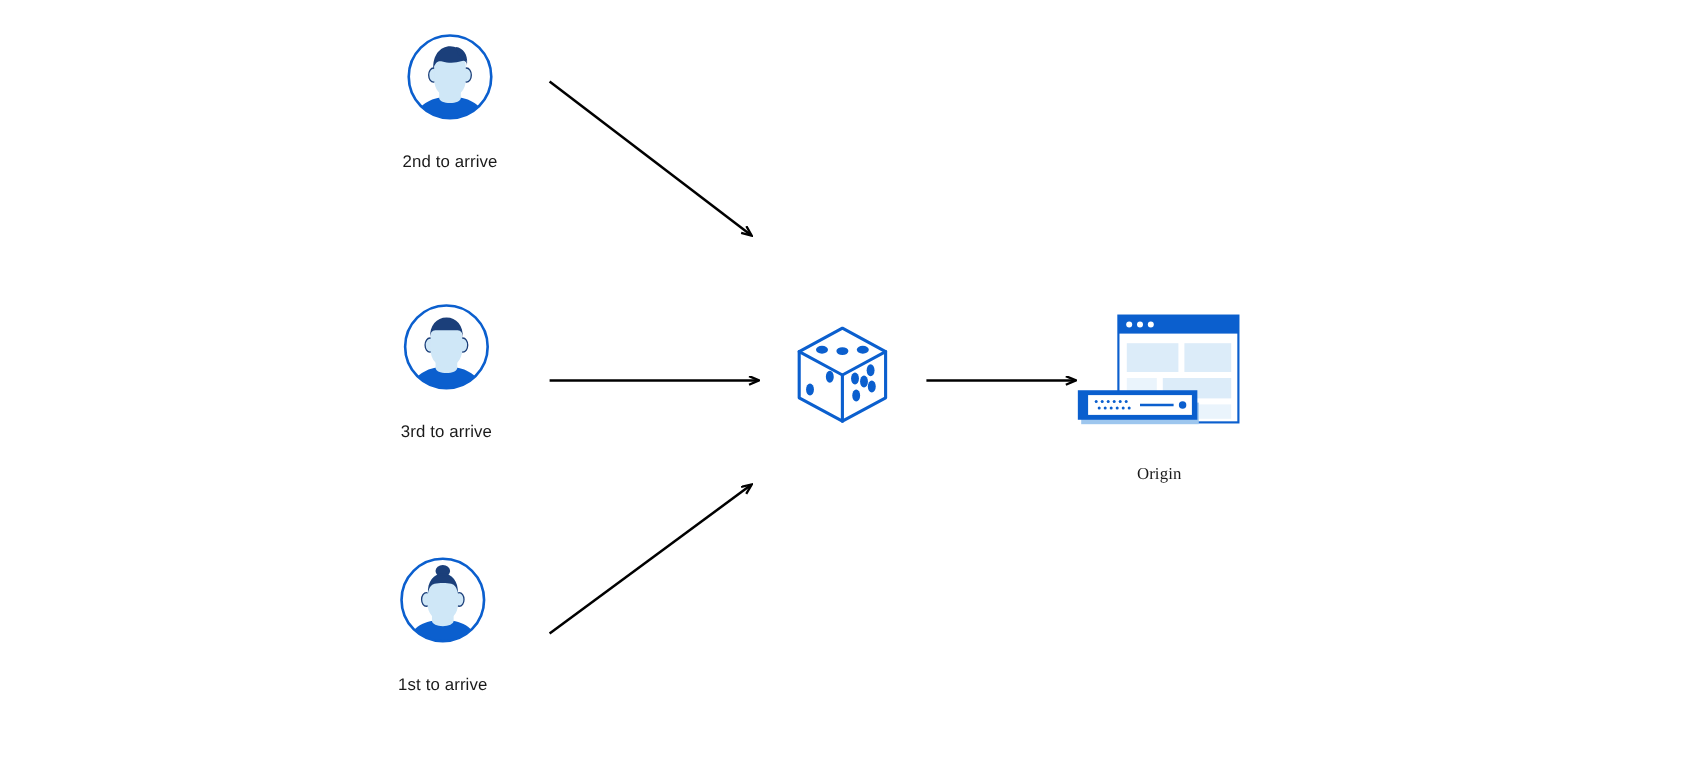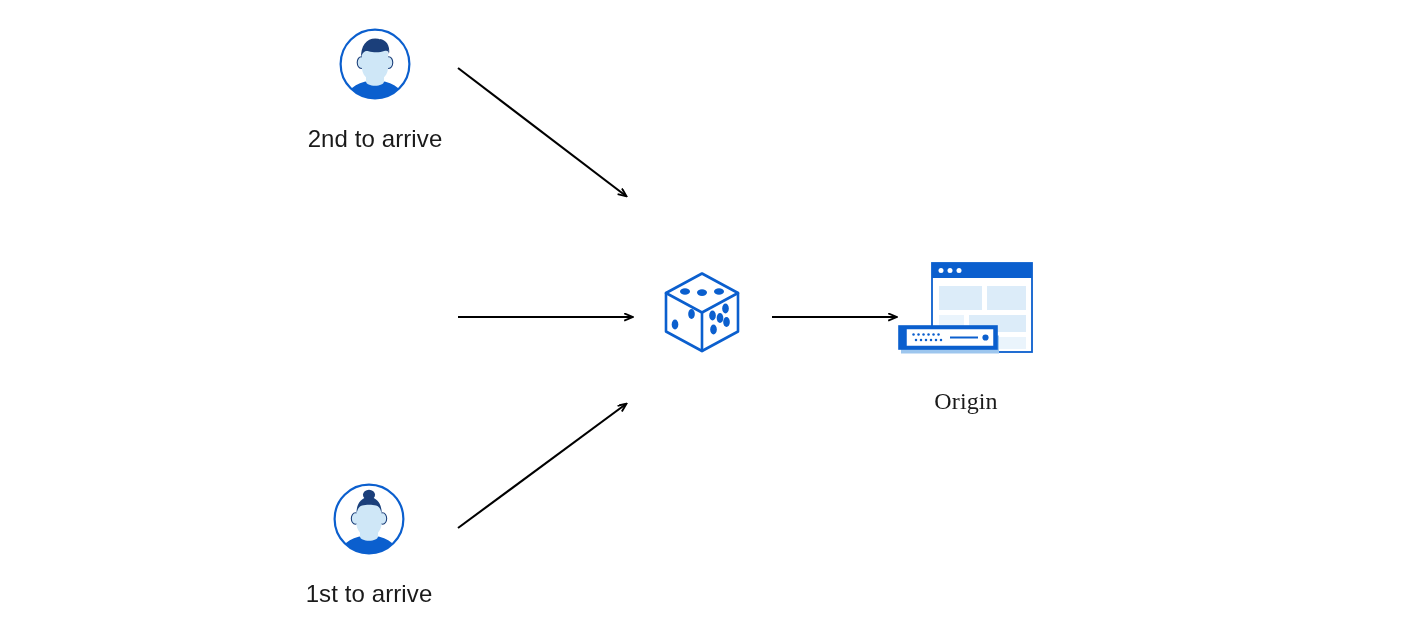--- a/index.html
+++ b/index.html
@@ -26,21 +26,21 @@
     width: 160px;
     text-align: center;
   }
   .avatar-wrap {
     width: 76px;
     height: 76px;
     margin: 0 auto;
     display: block;
   }
   .node-label {
-    font-size: 24px;
+    font-size: 14px;
     color: #1a1a1a;
     letter-spacing: 0.1px;
     line-height: 1;
     white-space: nowrap;
   }
   .avatar-label {
     margin-top: 25px;
   }
   .dice-node {
     left: 656px;
@@ -105,22 +105,42 @@
         <ellipse cx="54.4" cy="38.5" rx="4.3" ry="6.2" fill="#cfe7f7" stroke="#1b3f7a" stroke-width="1.15"></ellipse>
         <path d="M26 34 C26 21.5 32.2 14.8 40 14.8 C47.8 14.8 54 21.5 54 34 L54 41.5 C54 51.8 48 57.6 40 57.6 C32 57.6 26 51.8 26 41.5 Z" fill="#cfe7f7"></path>
         <path d="M25.4 33.6 C24.6 21.2 31.2 13.2 40.2 13.2 C49.4 13.2 55.2 20.4 54.8 30.6 C54.6 26.2 52.6 25.2 49.6 26.4 C45.8 27.9 38.4 28.2 33.2 26.6 C29.6 25.5 26.6 27.4 25.4 33.6 Z" fill="#1b3f7a"></path>
         <path d="M45.2 13.8 C51.6 14.6 55.6 20.4 55 28.4 C54.2 23.2 51 21.2 47.4 21.6 Z" fill="#1b3f7a"></path>
       </g>
       <circle cx="40" cy="40" r="36.2" fill="none" stroke="#0b5fce" stroke-width="2.3"></circle>
     </svg>
     <div class="node-label avatar-label">2nd to arrive</div>
   </div>
 
-
-  <div class="node avatar-node" style="left:289px; top:481px;">
+  <div class="node avatar-node" style="left:292px; top:251px;">
+    <svg class="avatar-wrap" viewBox="0 0 80 80">
+      <defs>
+          <clipPath id="cB">
+            <circle cx="40" cy="40" r="36.2"></circle>
+          </clipPath>
+        </defs>
+      <circle cx="40" cy="40" r="36.2" fill="#ffffff"></circle>
+      <g clip-path="url(#cB)">
+        <path d="M8.5 80 C10.5 64.5 23 57.5 40 57.5 C57 57.5 69.5 64.5 71.5 80 Z" fill="#0b5fce"></path>
+        <path d="M30.5 46 L30.5 58.5 C30.5 61 35 63 40 63 C45 63 49.5 61 49.5 58.5 L49.5 46 Z" fill="#cfe7f7"></path>
+        <ellipse cx="25.6" cy="38.5" rx="4.3" ry="6.2" fill="#cfe7f7" stroke="#1b3f7a" stroke-width="1.15"></ellipse>
+        <ellipse cx="54.4" cy="38.5" rx="4.3" ry="6.2" fill="#cfe7f7" stroke="#1b3f7a" stroke-width="1.15"></ellipse>
+        <path d="M26 34 C26 21.5 32.2 14.8 40 14.8 C47.8 14.8 54 21.5 54 34 L54 41.5 C54 51.8 48 57.6 40 57.6 C32 57.6 26 51.8 26 41.5 Z" fill="#cfe7f7"></path>
+        <path d="M25.6 32.6 C25.2 21 31.4 14.2 40.1 14.2 C48.8 14.2 54.9 21 54.5 32.6 C54.2 27.4 52.9 25.6 49.8 25.4 L30.3 25.4 C27.2 25.6 25.9 27.4 25.6 32.6 Z" fill="#1b3f7a"></path>
+      </g>
+      <circle cx="40" cy="40" r="36.2" fill="none" stroke="#0b5fce" stroke-width="2.3"></circle>
+    </svg>
+    <div class="node-label avatar-label">3rd to arrive</div>
+  </div>
+
+  <div class="node avatar-node" style="left:289px; top:462px;">
     <svg class="avatar-wrap" viewBox="0 0 80 80">
       <defs>
           <clipPath id="cC">
             <circle cx="40" cy="40" r="36.2"></circle>
           </clipPath>
         </defs>
       <circle cx="40" cy="40" r="36.2" fill="#ffffff"></circle>
       <g clip-path="url(#cC)">
         <path d="M8.5 80 C10.5 64.5 23 57.5 40 57.5 C57 57.5 69.5 64.5 71.5 80 Z" fill="#0b5fce"></path>
         <path d="M30.5 46 L30.5 58.5 C30.5 61 35 63 40 63 C45 63 49.5 61 49.5 58.5 L49.5 46 Z" fill="#cfe7f7"></path>

